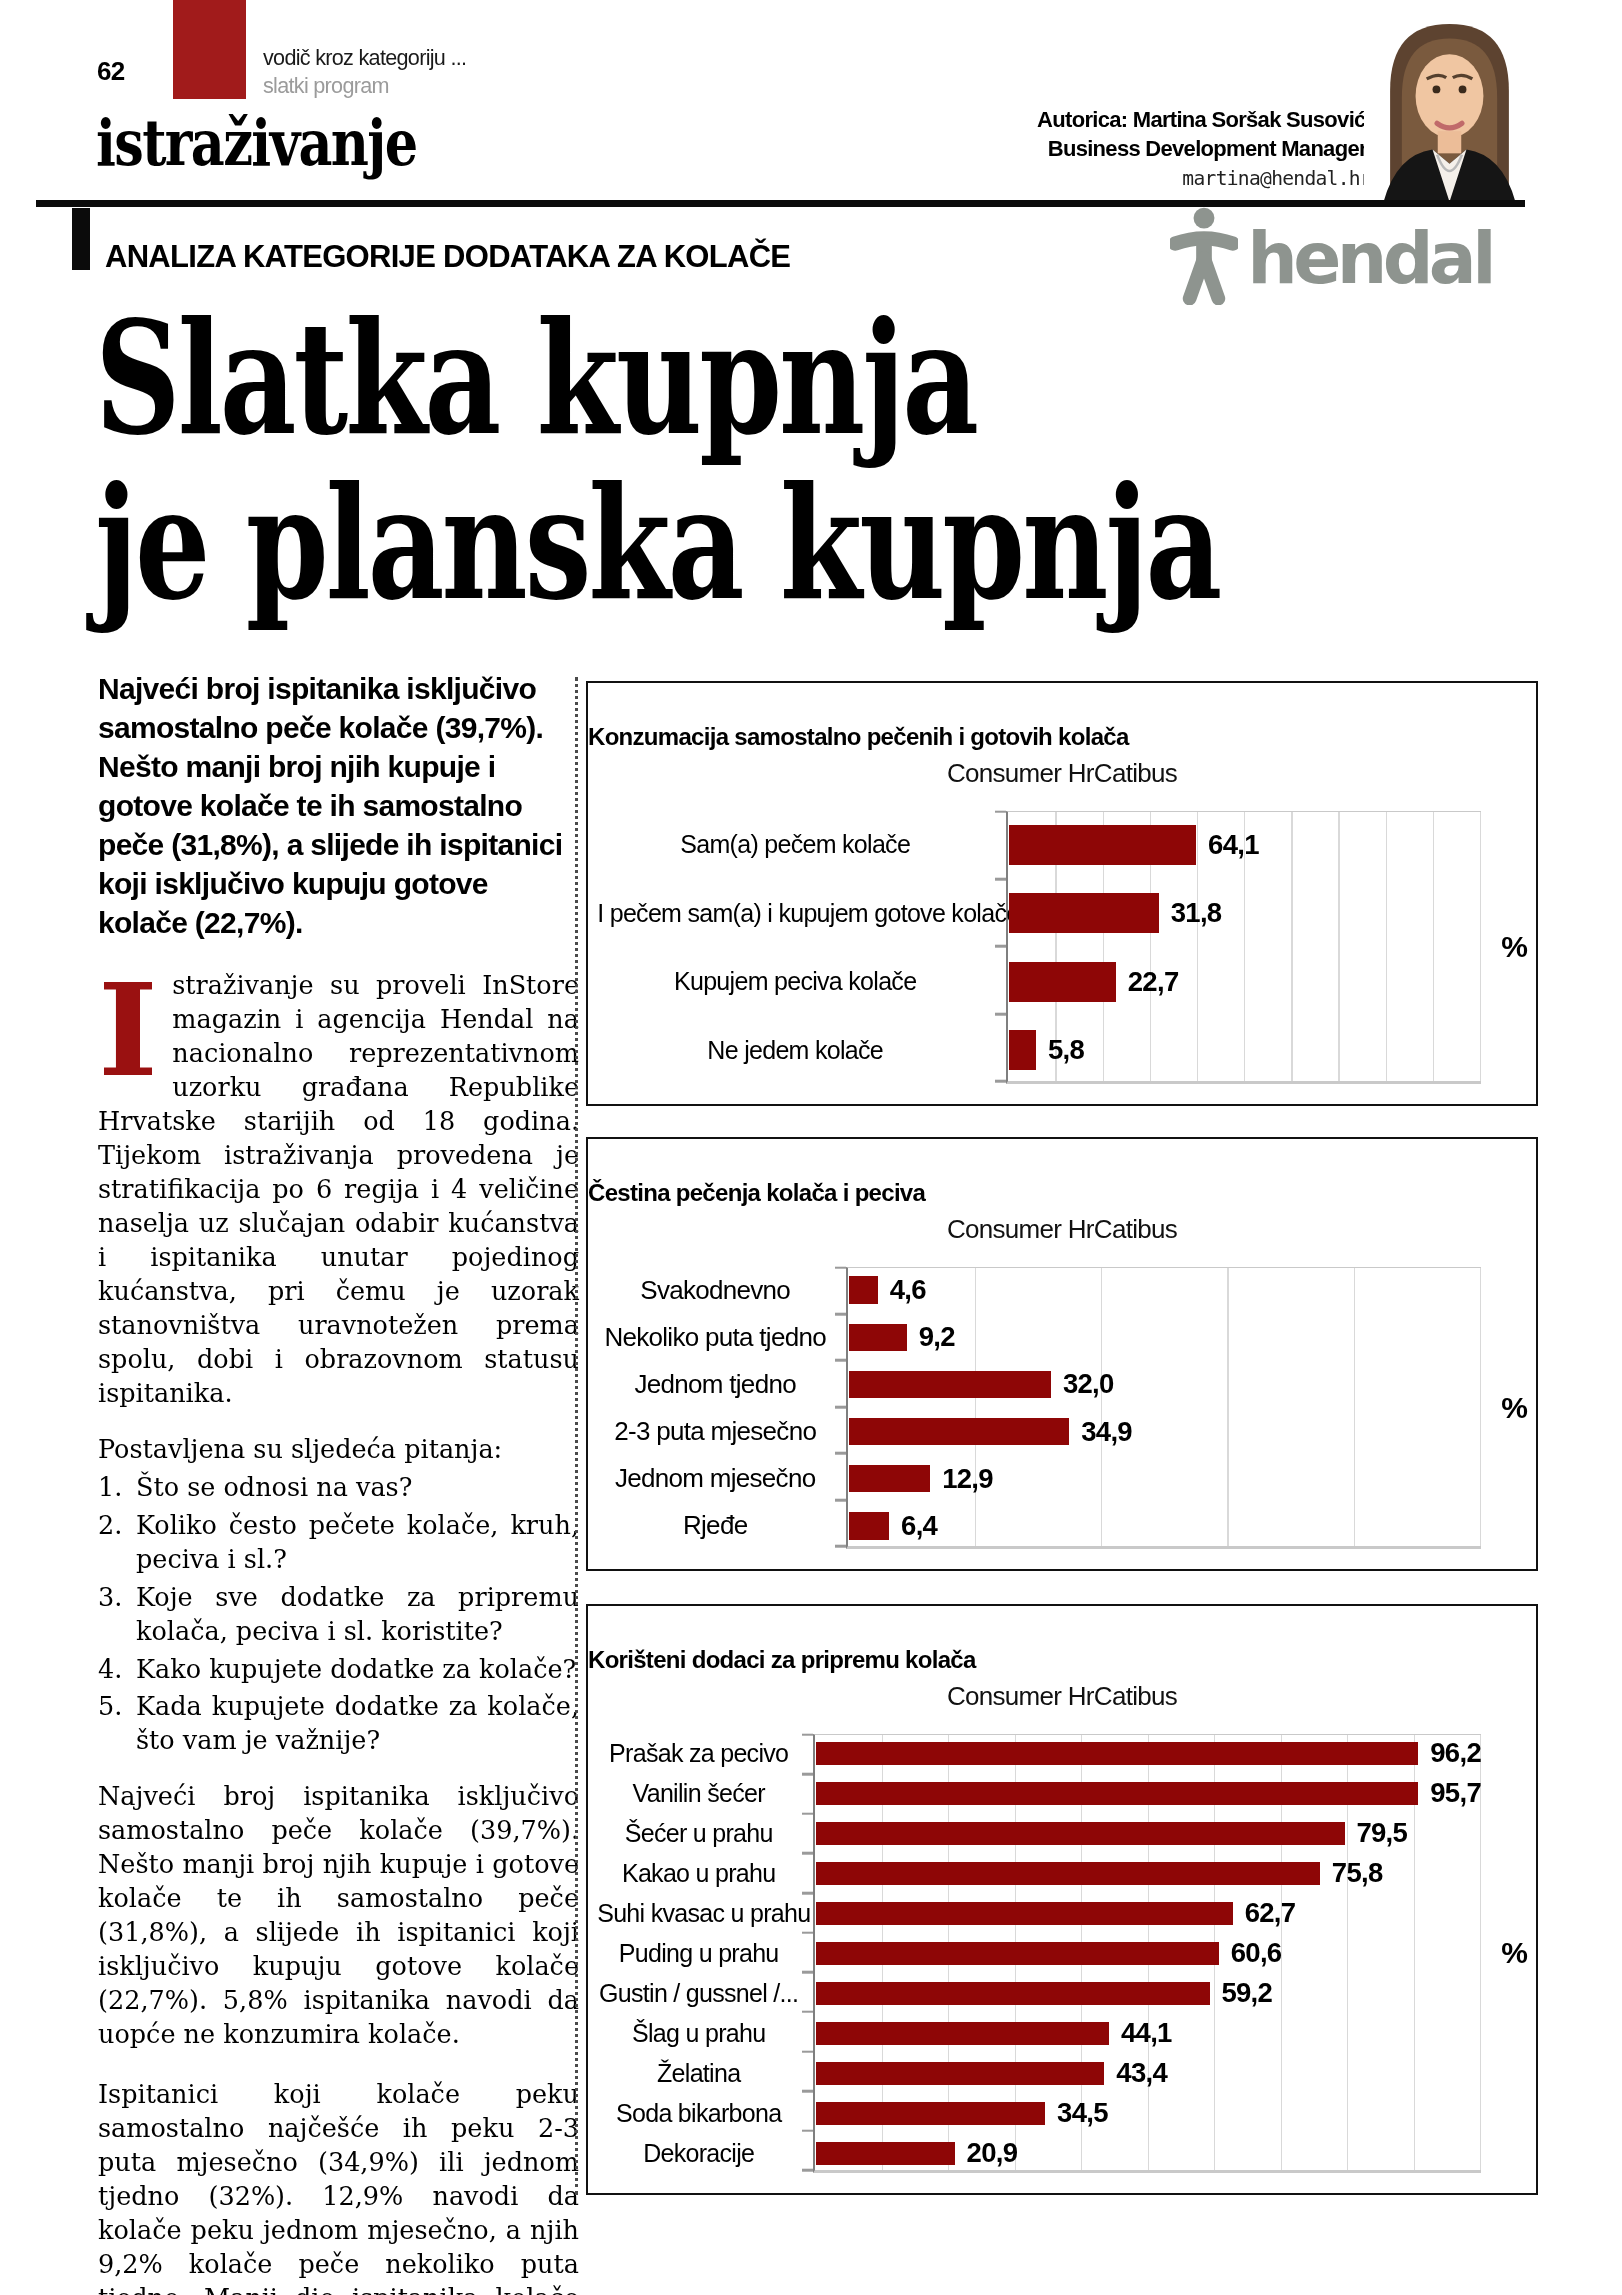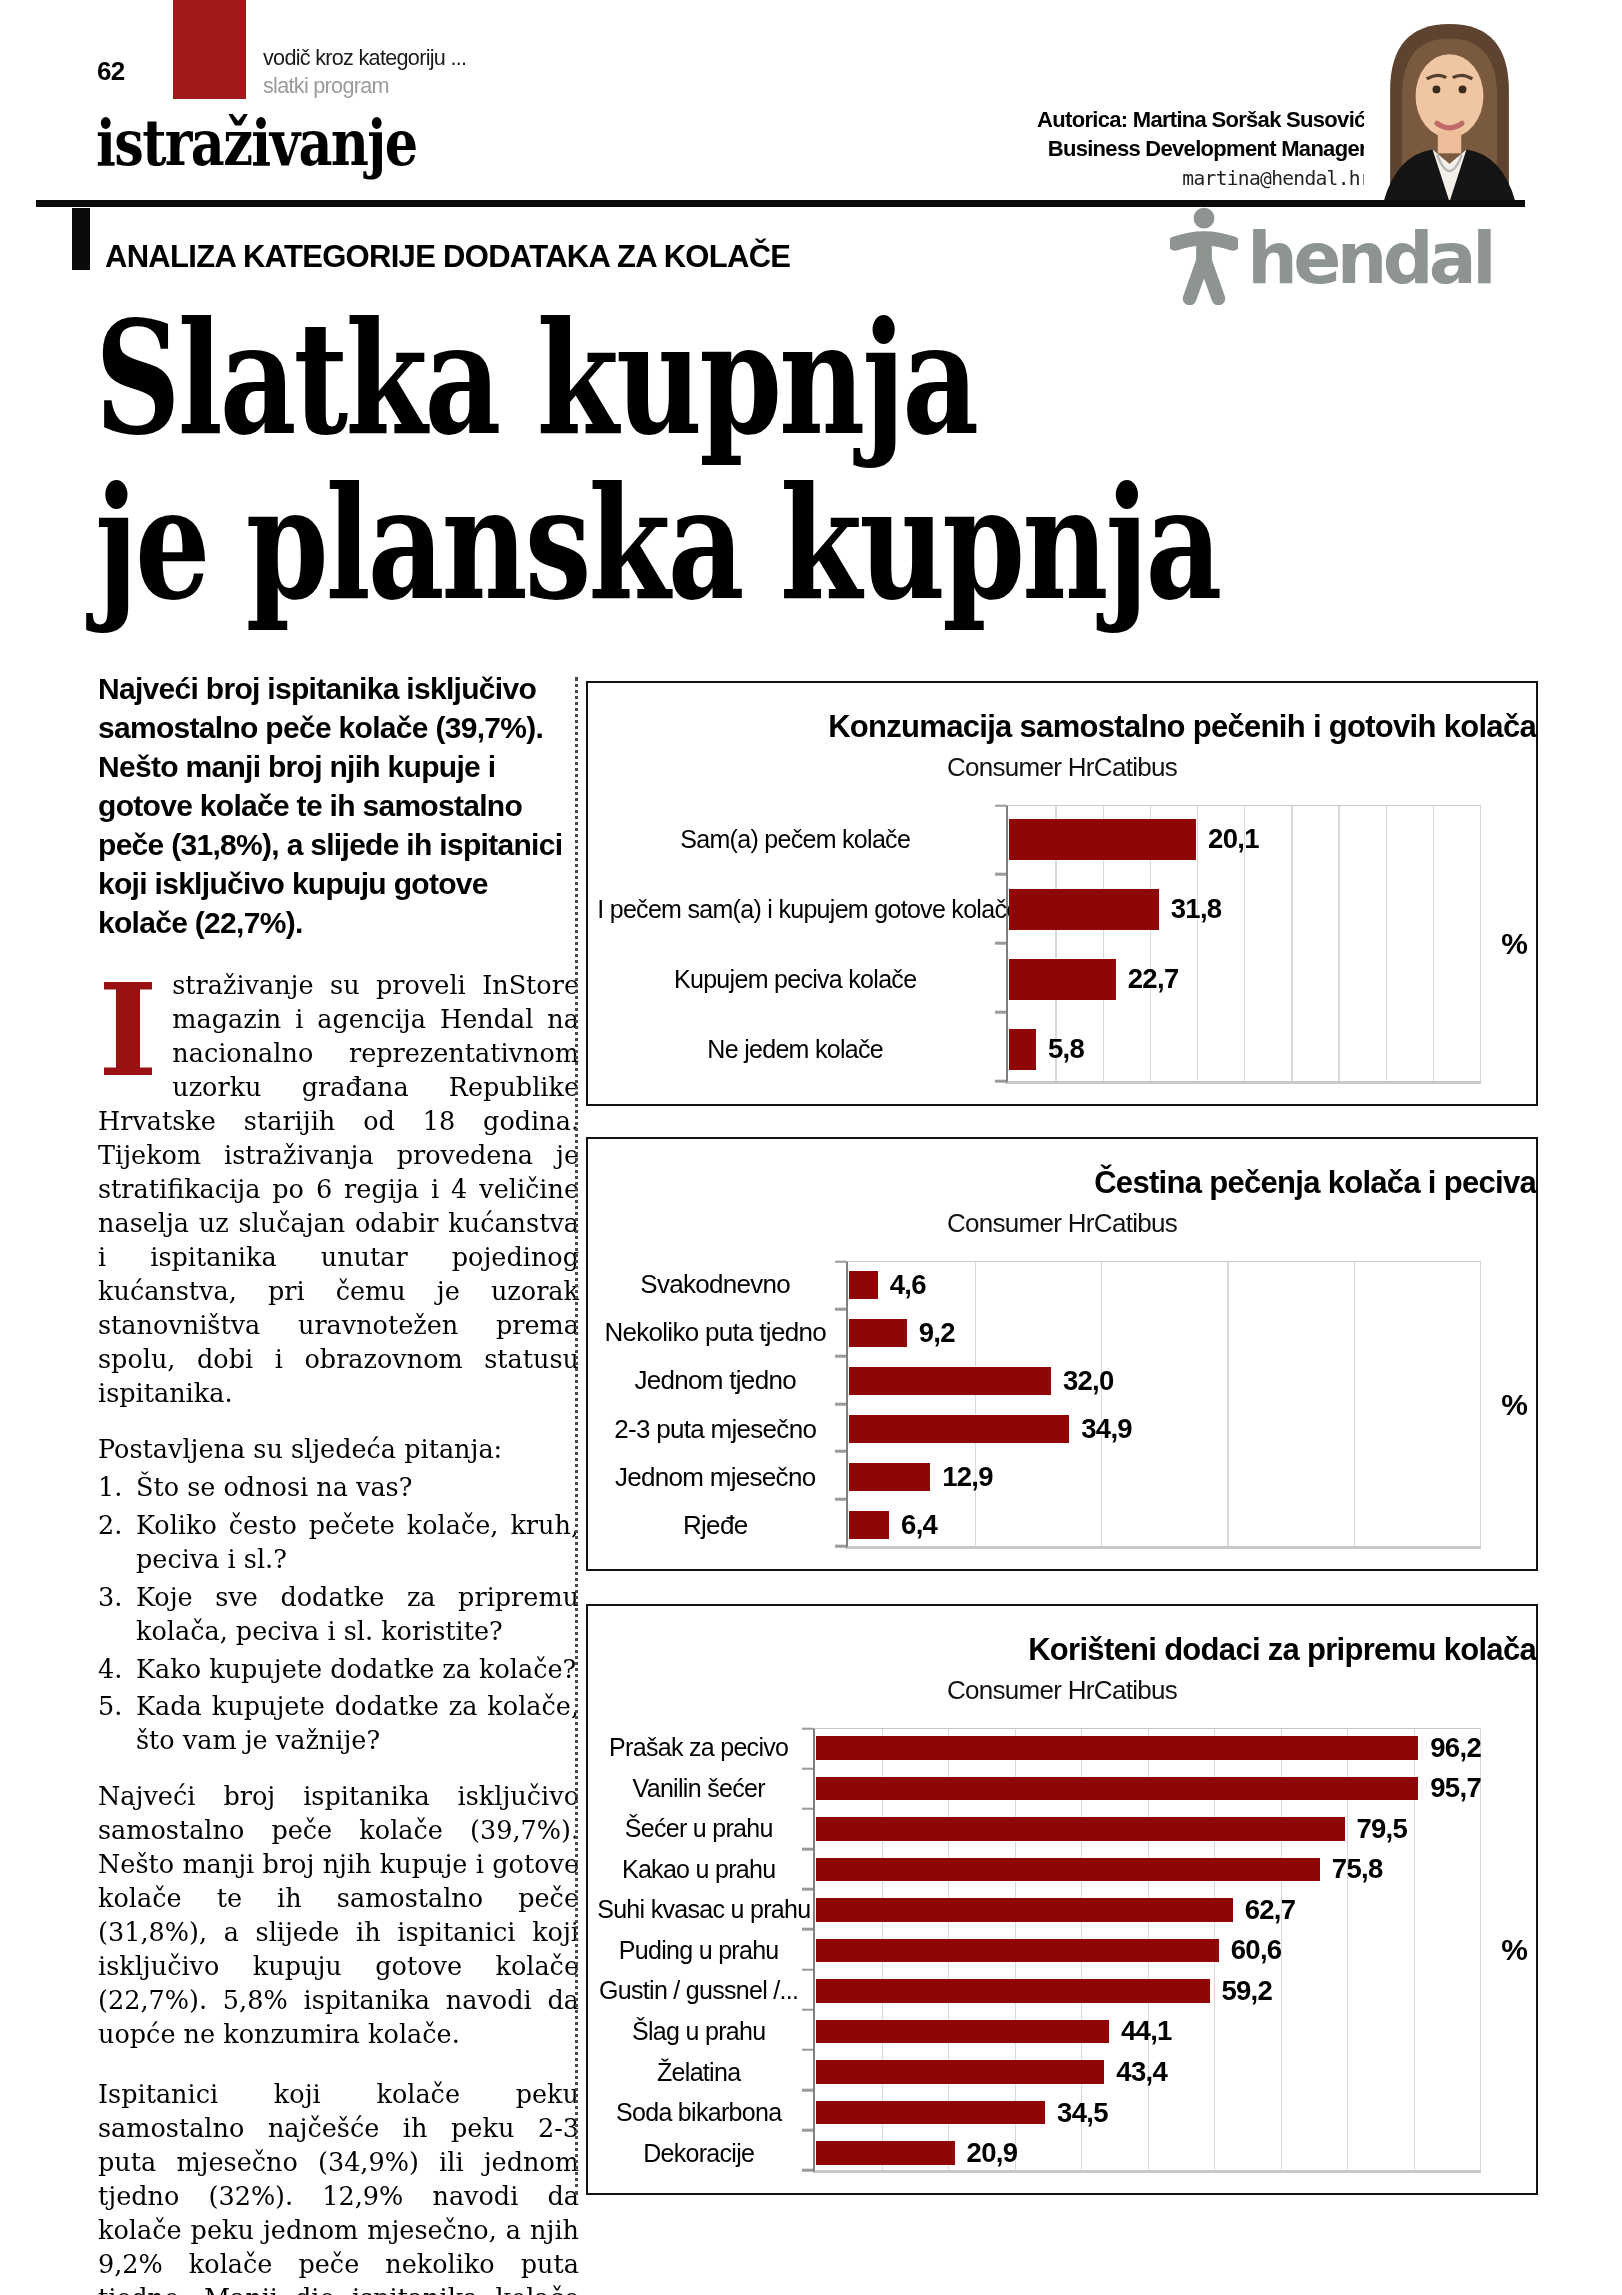--- a/index.html
+++ b/index.html
@@ -41,21 +41,21 @@
   .q-intro{margin-top:22px;text-align:left;}
   .q-row{display:flex;margin-top:3.9px;}
   .q-num{flex:0 0 38px;}
   .q-text{flex:1;text-align:justify;}
   .para{margin-top:22px;}
   .divider{left:575px;top:677px;height:1518px;width:0;border-left:3.3px dotted #4a4a4a;}
 
   
   .chart-box{left:586px;width:952px;border:2.6px solid #111;background:#fff;box-sizing:border-box;
              display:flex;flex-direction:column;}
-  .chart-title{text-align:right;font-weight:bold;font-size:31px;letter-spacing:-0.7px;margin-top:26px;}
+  .chart-title{text-align:left;font-weight:bold;font-size:24px;letter-spacing:-0.7px;margin-top:40px;}
   .chart-subtitle{text-align:center;font-size:26px;letter-spacing:-0.7px;margin-top:6.5px;color:#111;}
   .chart-body{flex:1;position:relative;margin:22px 55px 19.6px 9.2px;}
   .plot{position:absolute;left:var(--labelw);right:0;top:0;bottom:0;
         border:1.3px solid #c9c9c9;border-left:2.6px solid #7f7f7f;border-bottom:3.9px solid #c9c9c9;box-sizing:border-box;}
   .gridline{position:absolute;top:0;bottom:0;width:1.3px;background:#d9d9d9;}
   .tick{position:absolute;left:-13px;width:10.5px;height:2.6px;background:#9a9a9a;transform:translateY(-50%);}
   .rows{position:relative;width:100%;height:100%;display:flex;flex-direction:column;z-index:1;}
   .chart-row{flex:1;display:flex;align-items:center;}
   .cat-label{width:var(--labelw);box-sizing:border-box;padding-right:13px;text-align:center;
              font-size:var(--catfs,26px);letter-spacing:-0.7px;white-space:nowrap;}
@@ -172,21 +172,21 @@
           <div class="tick" style="top: 25%;"></div>
           <div class="tick" style="top: 50%;"></div>
           <div class="tick" style="top: 75%;"></div>
           <div class="tick" style="top: 100%;"></div>
         </div>
       <div class="rows">
           <div class="chart-row">
             <div class="cat-label">Sam(a) pečem kolače</div>
             <div class="bar-area">
               <div class="bar" style="width: 39.7%;"></div>
-              <div class="val">20,1</div>
+              <div class="val">64,1</div>
             </div>
           </div>
           <div class="chart-row">
             <div class="cat-label">I pečem sam(a) i kupujem gotove kolače</div>
             <div class="bar-area">
               <div class="bar" style="width: 31.8%;"></div>
               <div class="val">31,8</div>
             </div>
           </div>
           <div class="chart-row">

